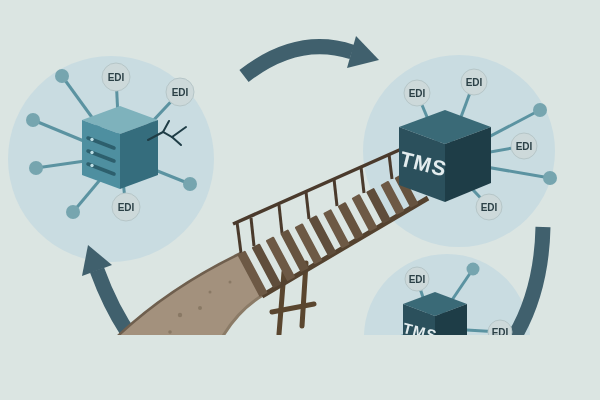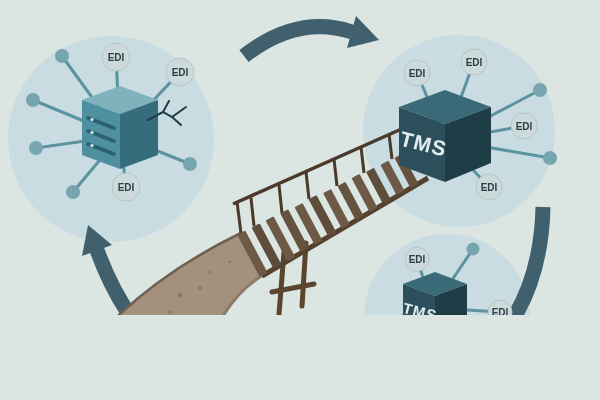--- a/index.html
+++ b/index.html
@@ -1,18 +1,19 @@
 <!DOCTYPE html>
 <html><head>
 <meta charset="utf-8">
 <style>
   html, body { margin: 0; padding: 0; background: #dbe5e2; }
   .stage {
     width: 600px; height: 315px; overflow: hidden; position: relative;
     font-family: "Liberation Sans", sans-serif;
+    margin-top: 20px;
   }
   svg { display: block; }
   text {
     font-family: "Liberation Sans", sans-serif;
     font-weight: 700;
     user-select: none;
   }
   .badge-label { font-size: 10px; fill: #2c4147; }
   .cube-label-lg { font-size: 21px; fill: #e3ecee; letter-spacing: 1px; }
   .cube-label-sm { font-size: 15px; fill: #e3ecee; letter-spacing: 1px; }

